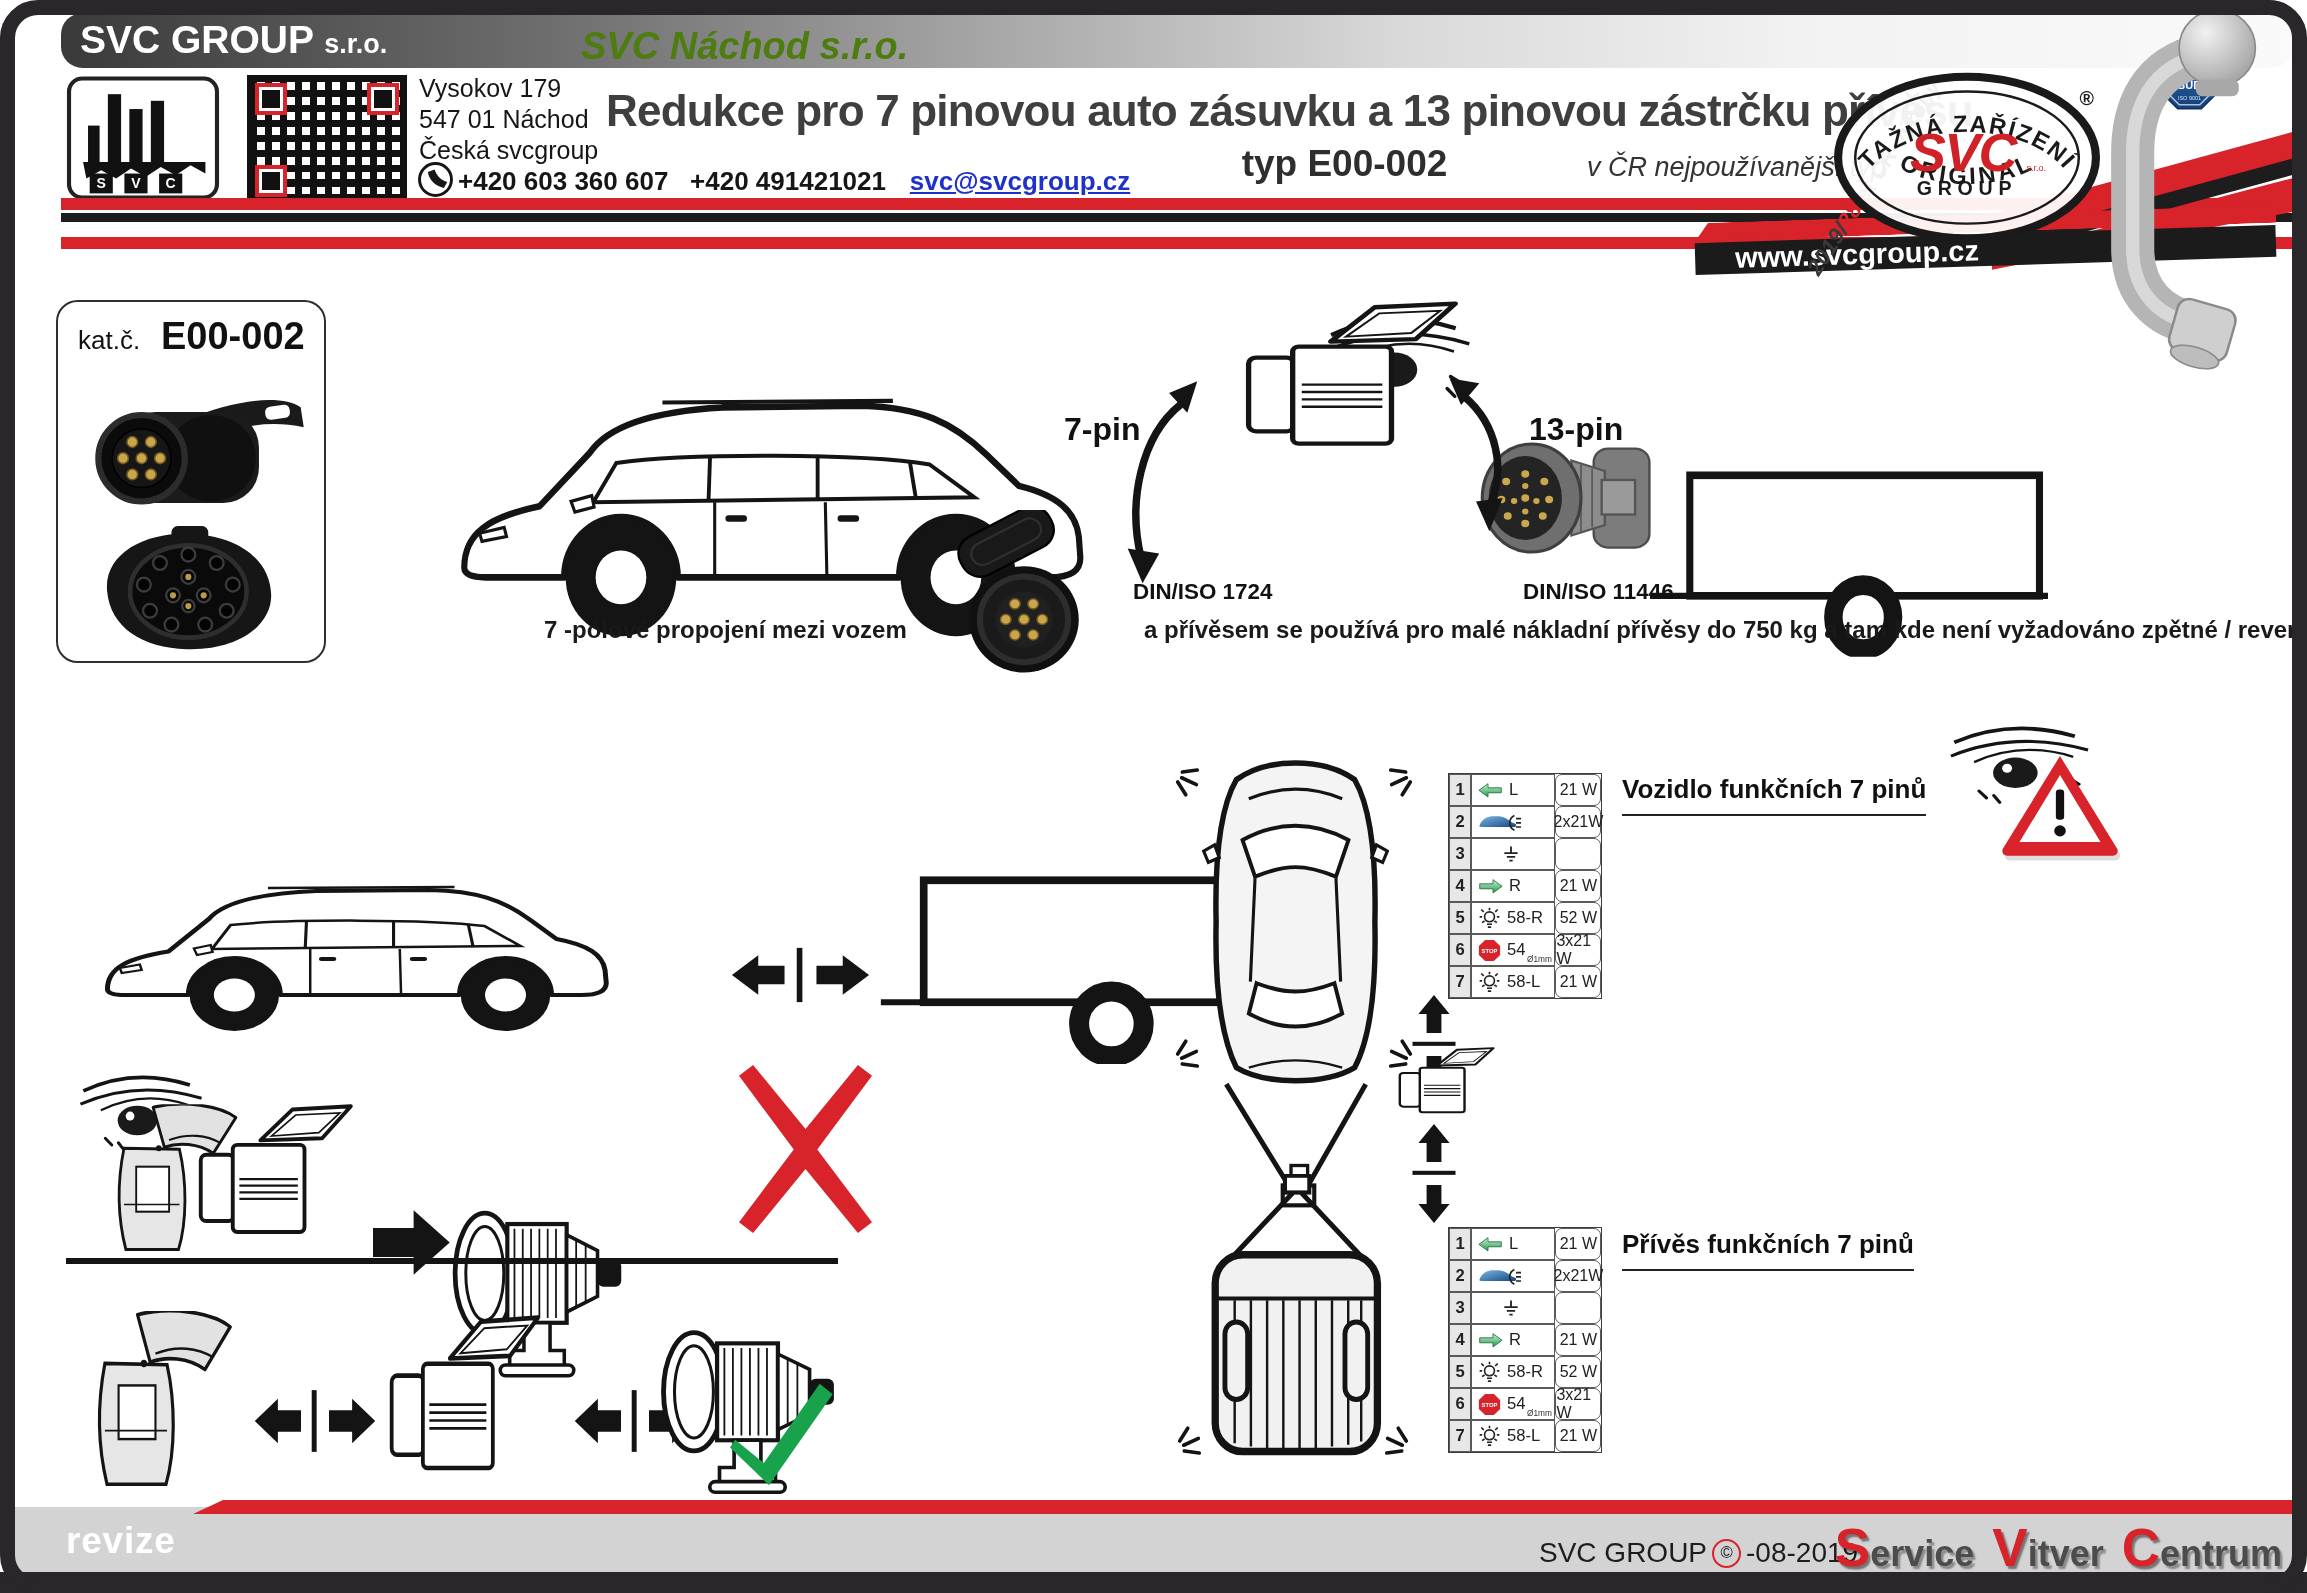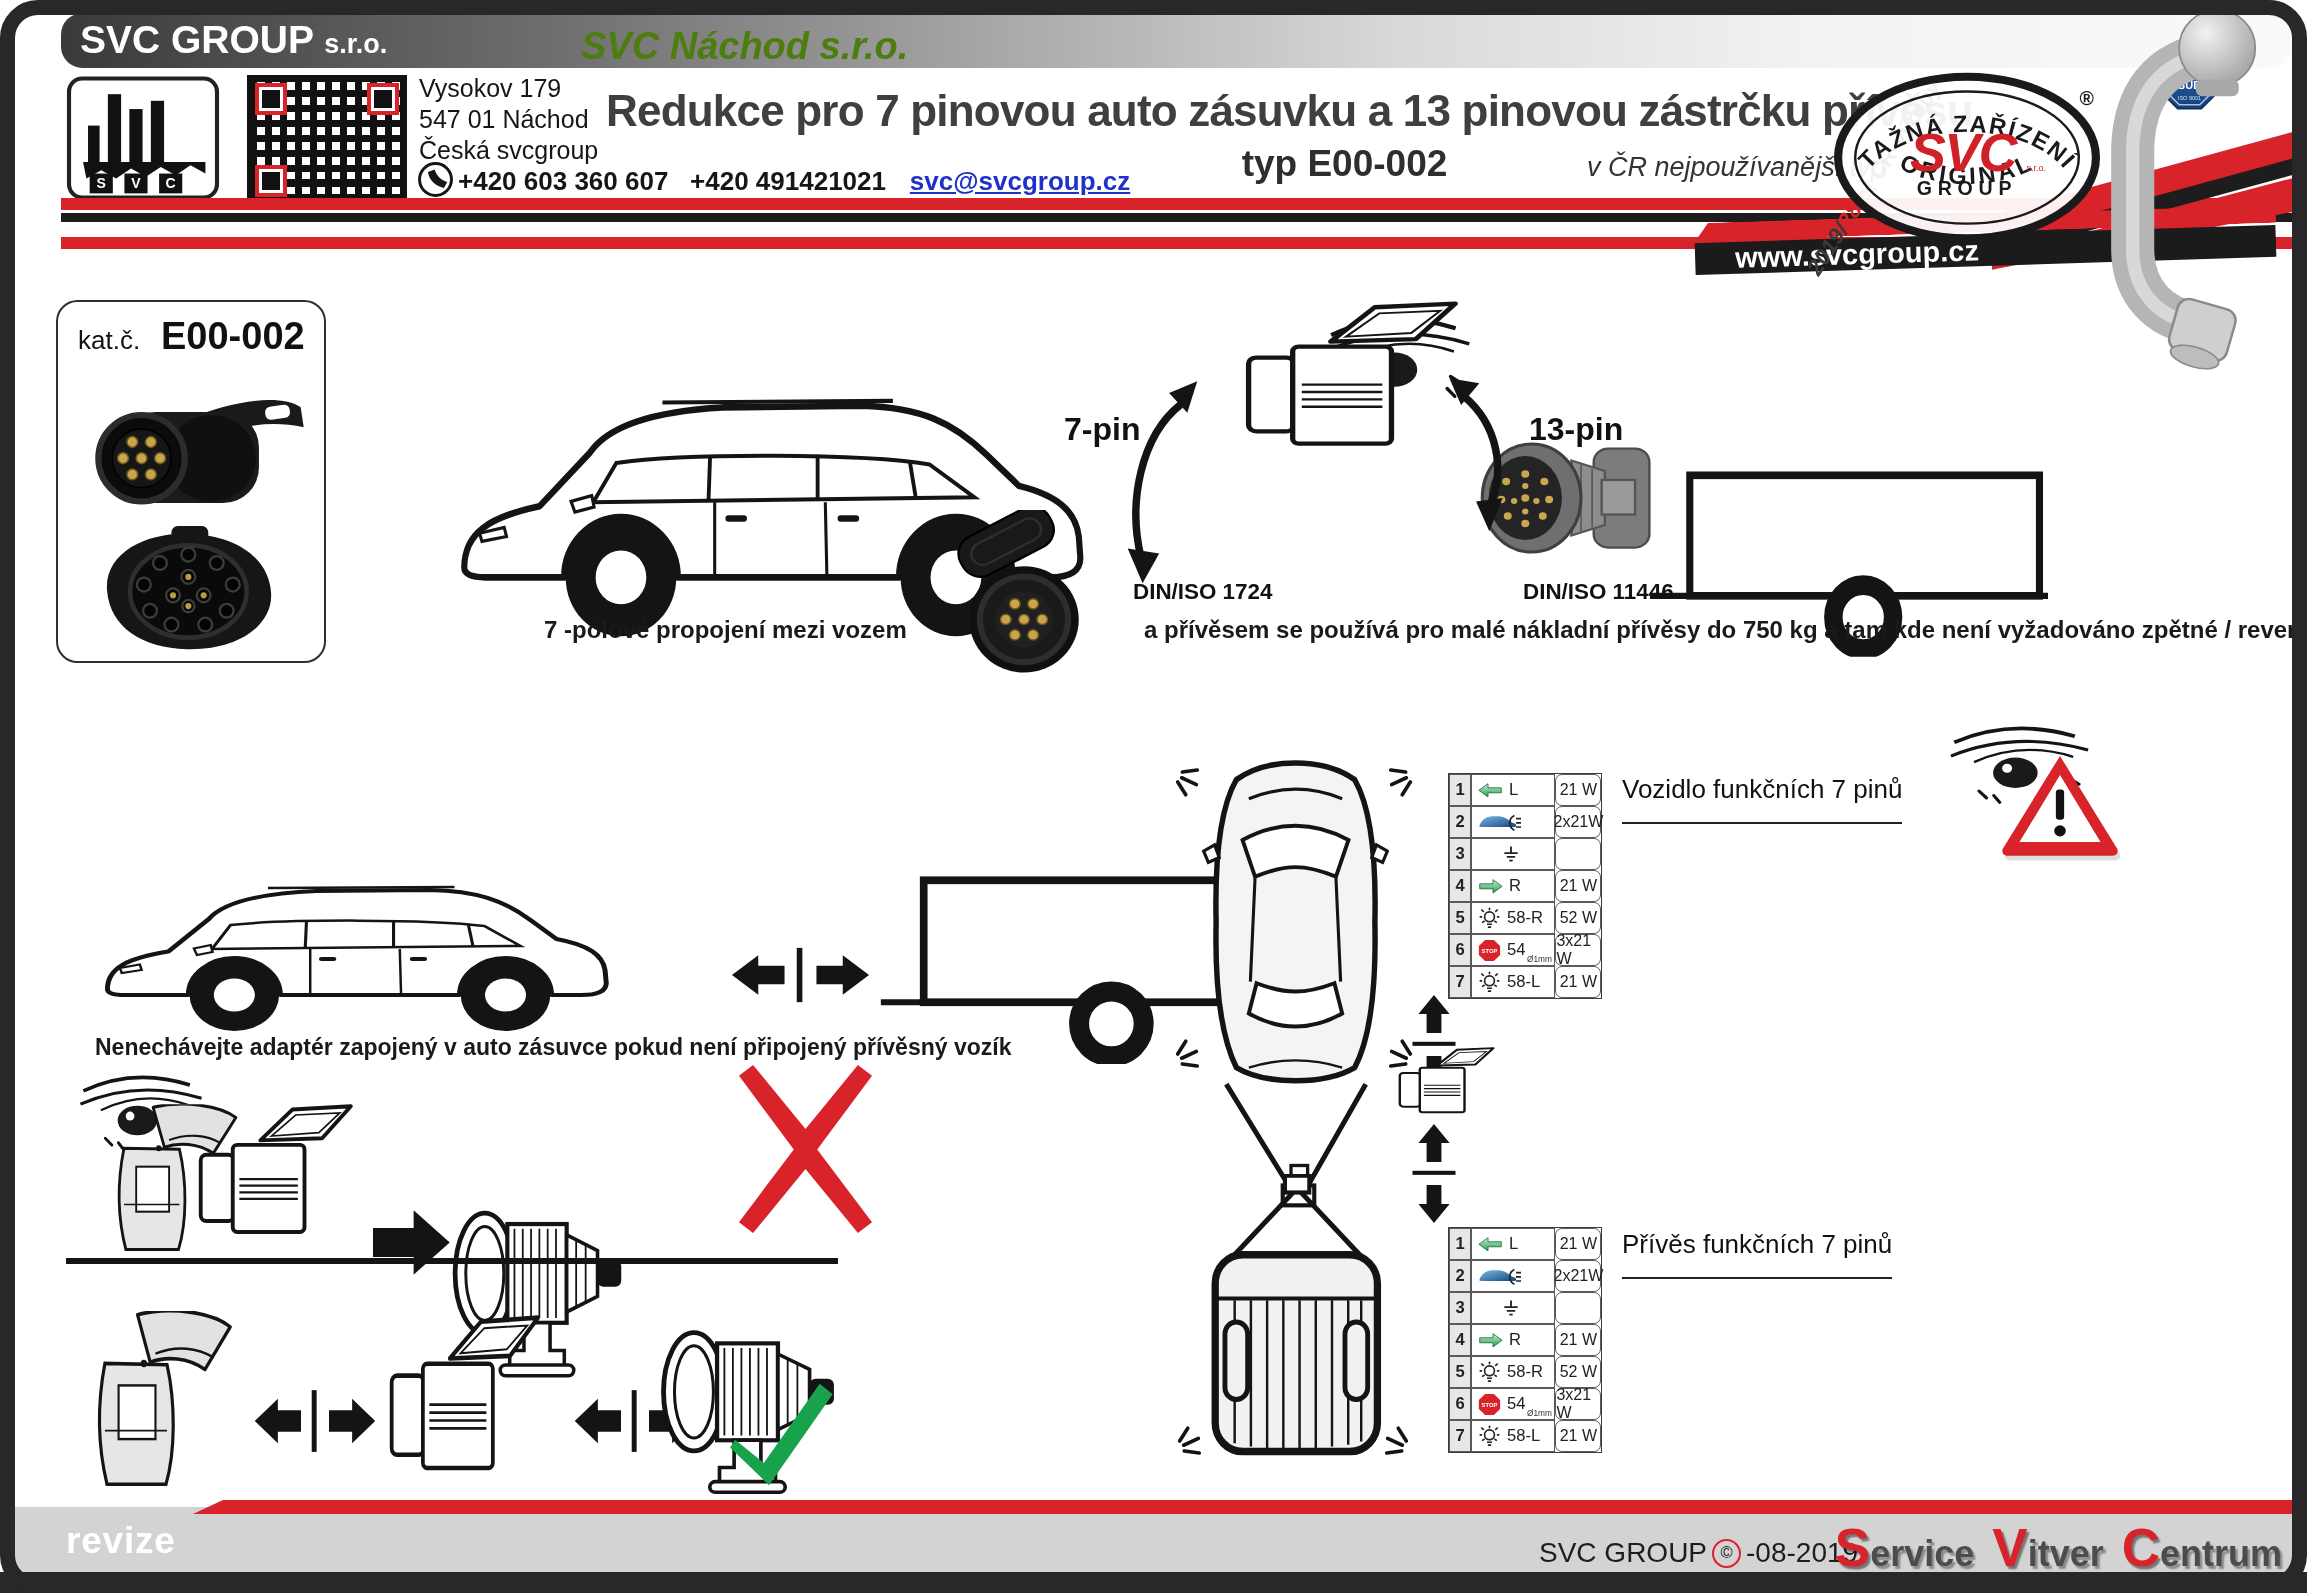--- a/index.html
+++ b/index.html
@@ -31,21 +31,21 @@
       repeating-linear-gradient(90deg,#111 0 7.5px,#fff 7.5px 15px);}
   .qr .f{position:absolute;width:32px;height:32px;background:#fff;border:4.1px solid #d8232a;box-sizing:border-box;}
   .qr .f i{position:absolute;inset:3.3px;background:#111;display:block;}
   .sechead{position:absolute;left:53px;top:267px;font-size:33px;font-style:italic;font-weight:600;color:#151515;z-index:3;}
   .katbox{position:absolute;left:56px;top:300px;width:266px;height:359px;border:2.5px solid #2f2f2f;border-radius:21.6px;z-index:3;background:#fff;}
   .katlab{position:absolute;left:20px;top:23px;font-size:26px;color:#111;}
   .katnum{position:absolute;left:103px;top:13.3px;font-size:38px;font-weight:bold;color:#111;}
   .cap{position:absolute;font-size:24px;font-weight:600;color:#1a1a1a;z-index:3;}
   .pinlab{position:absolute;font-size:32px;font-weight:bold;color:#111;z-index:4;}
   .dinlab{position:absolute;font-size:22.4px;font-weight:bold;color:#111;z-index:4;}
-  .tabtitle{position:absolute;font-size:26px;font-weight:normal;color:#111;border-bottom:2.5px solid #222;padding-bottom:17px;z-index:4;}
+  .tabtitle{position:absolute;font-size:26px;font-weight:bold;color:#111;border-bottom:2.5px solid #222;padding-bottom:9px;z-index:4;}
   .pt{position:absolute;display:grid;grid-template-columns:22.4px 84px 46px;grid-auto-rows:32px;border:1.7px solid #3c3c3c;background:#fff;z-index:4;}
   .pt>div{border:0.8px solid #5a5a5a;display:flex;align-items:center;justify-content:center;font-size:16.6px;color:#222;box-sizing:border-box;}
   .pt .n{background:#e7e7e7;font-weight:bold;}
   .pt .f{justify-content:flex-start;padding-left:5.8px;gap:5.8px;position:relative;}
   .pt .w{font-size:16px;border-radius:7px;}
   .pt .sub{position:absolute;right:2.5px;bottom:0.8px;font-size:8.3px;color:#333;}
   .greyband{position:absolute;left:15px;top:1507px;width:2277px;height:73px;background:#d3d3d3;z-index:8;}
   .footred{position:absolute;left:193px;top:1500px;width:2100px;height:14px;background:#d8232a;z-index:9;
            clip-path:polygon(30px 0,100% 0,100% 100%,0 100%);}
   .revize{position:absolute;left:66px;top:1520px;font-size:37px;font-weight:bold;color:#fff;z-index:10;letter-spacing:0.8px;}
@@ -445,21 +445,20 @@
 
   <svg class="abs" style="left:81px;top:870px" width="548" height="170" viewBox="0 0 660 205">
       <use href="#sym-car-side"></use>
     </svg>
   <svg class="abs" style="left:730px;top:946px" width="141" height="58" viewBox="0 0 170 70">
       <use href="#sym-arrow-pair-h"></use>
     </svg>
   <svg class="abs" style="left:880px;top:871px" width="432" height="193" viewBox="0 0 520 233">
       <use href="#sym-trailer-side"></use>
     </svg>
-  <div class="cap nw" style="left:95px;top:1034px;font-size:23px">Nenechávejte adaptér zapojený v auto zásuvce pokud není připojený přívěsný vozík</div>
 
   <svg class="abs" style="left:79px;top:1064px" width="124" height="93" viewBox="0 0 150 112">
       <use href="#sym-eye"></use>
     </svg>
 
   <svg class="abs" style="left:108px;top:1104px" width="141" height="154" viewBox="0 0 170 185">
       <use href="#sym-socket-grey"></use>
     </svg>
   <svg class="abs" style="left:195px;top:1104px" width="166" height="149" viewBox="0 0 200 180">
       <use href="#sym-adapter-line"></use>

